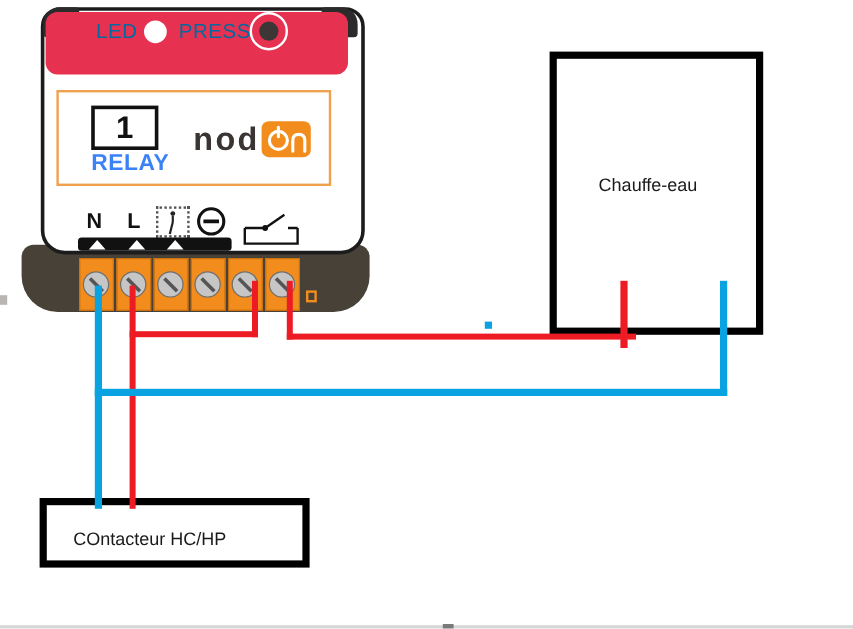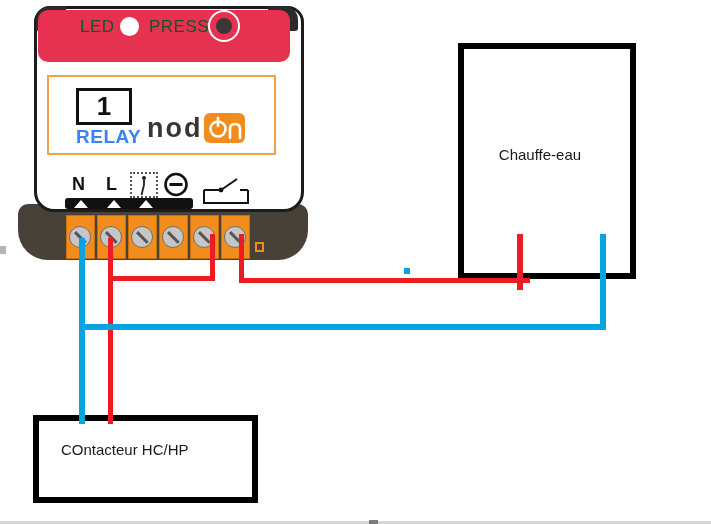--- a/index.html
+++ b/index.html
@@ -21,21 +21,21 @@
     border-radius:16px 16px 20px 20px;
   }
   .ear{width:30px;height:25px;background:#2b2b2b;}
   .ear.left{left:36px;top:6px;border-radius:14px 3px 16px 3px;}
   .ear.right{left:268px;top:6px;border-radius:3px 14px 3px 16px;}
   .red-panel{
     left:38px;top:10px;width:252px;height:52px;
     background:var(--header_red);border-radius:10px;
   }
   .led-label,.press-label{
-    color:#14532d;font-size:17px;letter-spacing:.5px;line-height:20px;
+    color:#0369a1;font-size:17px;letter-spacing:.5px;line-height:20px;
   }
   .led-label{left:80px;top:17px;}
   .press-label{left:149px;top:17px;}
   .led-dot{left:120px;top:17px;width:19px;height:19px;border-radius:50%;background:#fff;}
   .press-ring{
     left:208px;top:10px;width:32px;height:32px;border:2px solid #fff;border-radius:50%;
     box-sizing:border-box;display:flex;align-items:center;justify-content:center;
   }
   .press-core{width:16px;height:16px;border-radius:50%;background:#3d3636;}
 
@@ -45,21 +45,21 @@
   }
   .one-box{
     left:27px;top:11px;width:56px;height:37px;border:3px solid #111;box-sizing:border-box;
     display:flex;align-items:center;justify-content:center;
     font-size:26px;font-weight:bold;color:#111;
   }
   .relay-label{
     left:27px;top:49px;width:58px;text-align:center;
     font-size:19px;font-weight:bold;color:#3b82f6;letter-spacing:.5px;
   }
-  .brand{left:98px;top:24px;display:flex;align-items:center;margin-top:12px;}
+  .brand{left:112px;top:24px;display:flex;align-items:center;}
   .brand-prefix{
     font-size:27px;font-weight:600;color:#3a3533;letter-spacing:2px;line-height:30px;
   }
   .brand-box{
     width:41px;height:30px;margin-left:2px;background:var(--brand_orange);
     border-radius:6px;display:flex;align-items:center;justify-content:center;
   }
 
   .tlabel{font-size:18px;font-weight:bold;color:#111;}
   .t-n{left:72px;top:174px;}
@@ -99,21 +99,21 @@
   }
 
   
   .comp-box{border:6px solid #000;box-sizing:border-box;background:#fff;color:#1a1a1a;}
   .box-chauffe{
     left:458px;top:43px;width:178px;height:236px;
     display:flex;align-items:center;justify-content:center;
     padding-bottom:14px;padding-right:14px;font-size:15px;
   }
   .box-contacteur{
-    left:33px;top:415px;width:225px;height:88px;font-size:15px;
+    left:33px;top:415px;width:225px;height:58px;font-size:15px;
   }
   .box-contacteur span{position:absolute;left:22px;top:20px;}
 
   
   .wire{position:absolute;}
   .w-red{background:var(--wire_red);}
   .w-blue{background:var(--wire_blue);}
 
   
   .bottom-track{left:0;top:521px;width:711px;height:3px;background:#d6d6d6;}

